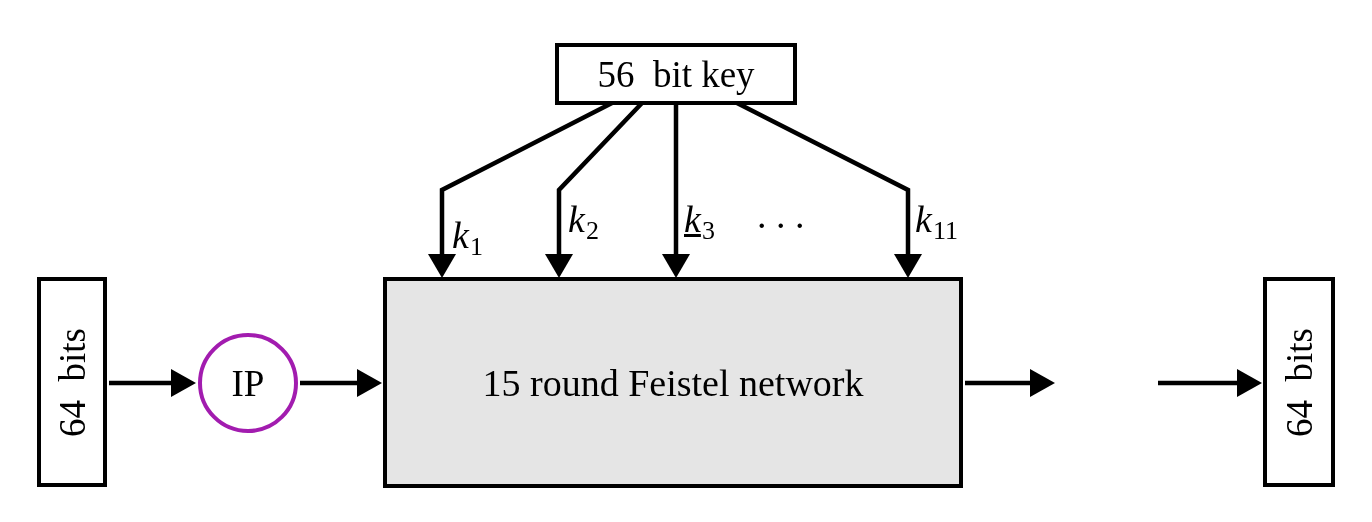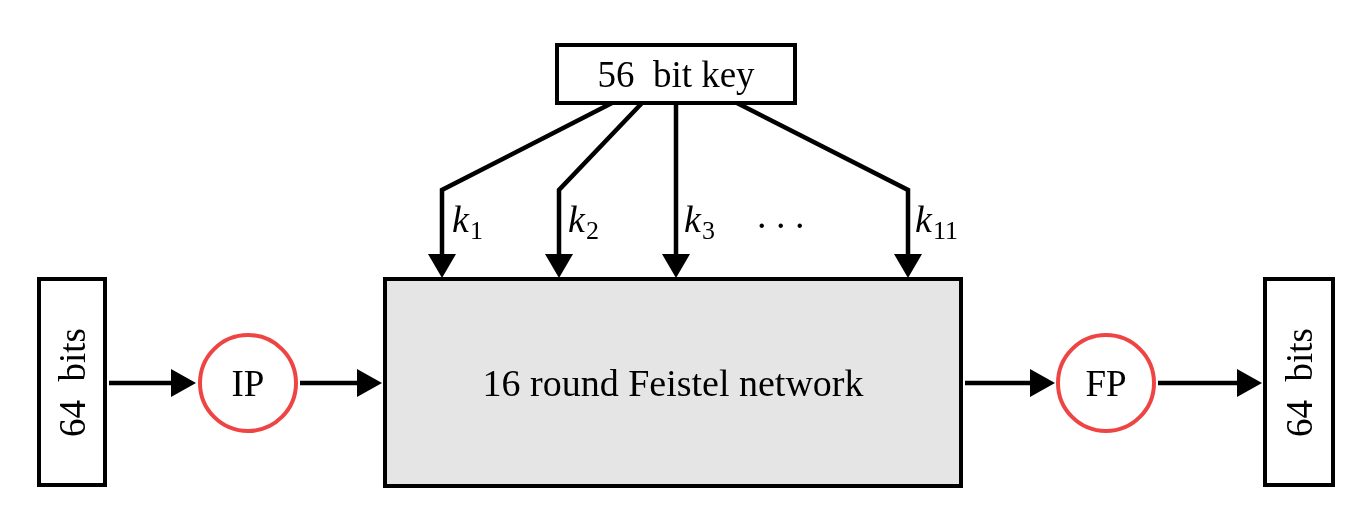--- a/index.html
+++ b/index.html
@@ -63,21 +63,21 @@
     white-space: pre;
   }
   .hlabel {
     white-space: pre;
   }
   .perm-circle {
     position: absolute;
     box-sizing: border-box;
     top: 333px;
     width: 100px; height: 100px;
-    border: 4px solid #ef4444;
+    border: 4px solid #a21caf;
     border-radius: 50%;
     background: #ffffff;
     display: flex;
     align-items: center;
     justify-content: center;
     font-size: 37px;
   }
   .ip-circle { left: 198px; }
   .fp-circle { left: 1056px; }
   .k-label {
@@ -88,23 +88,23 @@
     line-height: 1;
     white-space: nowrap;
   }
   .k-label .k-sub {
     font-size: 26px;
     font-style: normal;
     position: relative;
     top: 7px;
     left: 1px;
   }
-  .k1  { left: 452px; }
+  .k1  { left: 452px; margin-top: 16px; }
   .k2  { left: 568px; text-align: center; }
-  .k3  { left: 684px; }
+  .k3  { left: 684px; text-decoration: underline; }
   .k16 { left: 915px; }
   .ellipsis {
     position: absolute;
     left: 757px; top: 196px;
     font-size: 38px;
     line-height: 1;
     white-space: pre;
     font-style: normal;
   }
 </style>
@@ -155,24 +155,21 @@
 
   <div class="box bits-box input">
     <span class="vlabel">64  bits</span>
   </div>
 
   <div class="perm-circle ip-circle">
     <span>IP</span>
   </div>
 
   <div class="box feistel-box">
-    <span class="hlabel">16 round Feistel network</span>
+    <span class="hlabel">15 round Feistel network</span>
   </div>
 
-  <div class="perm-circle fp-circle">
-    <span>FP</span>
-  </div>
 
   <div class="box bits-box output">
     <span class="vlabel">64  bits</span>
   </div>
 
 </div>
 
 </body></html>

